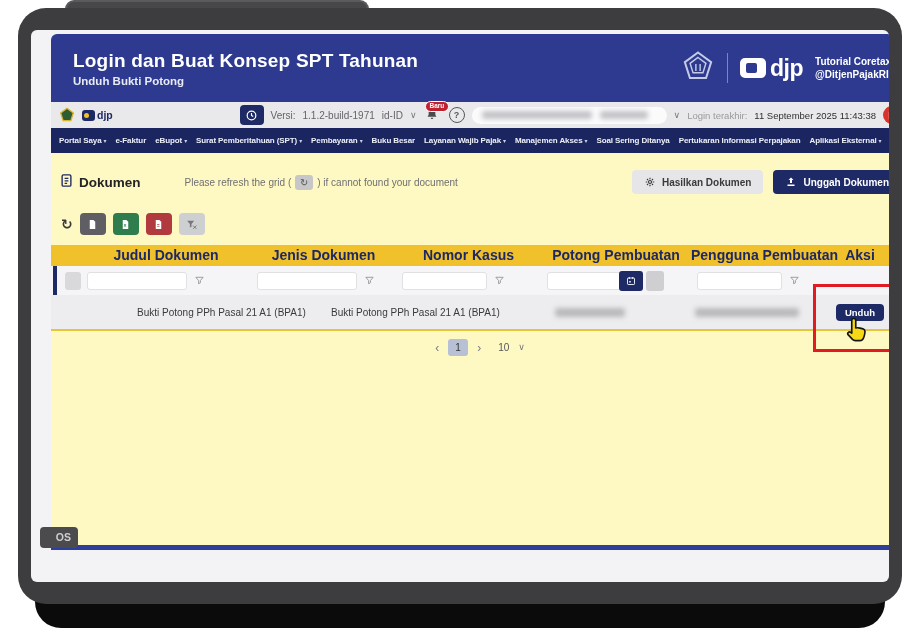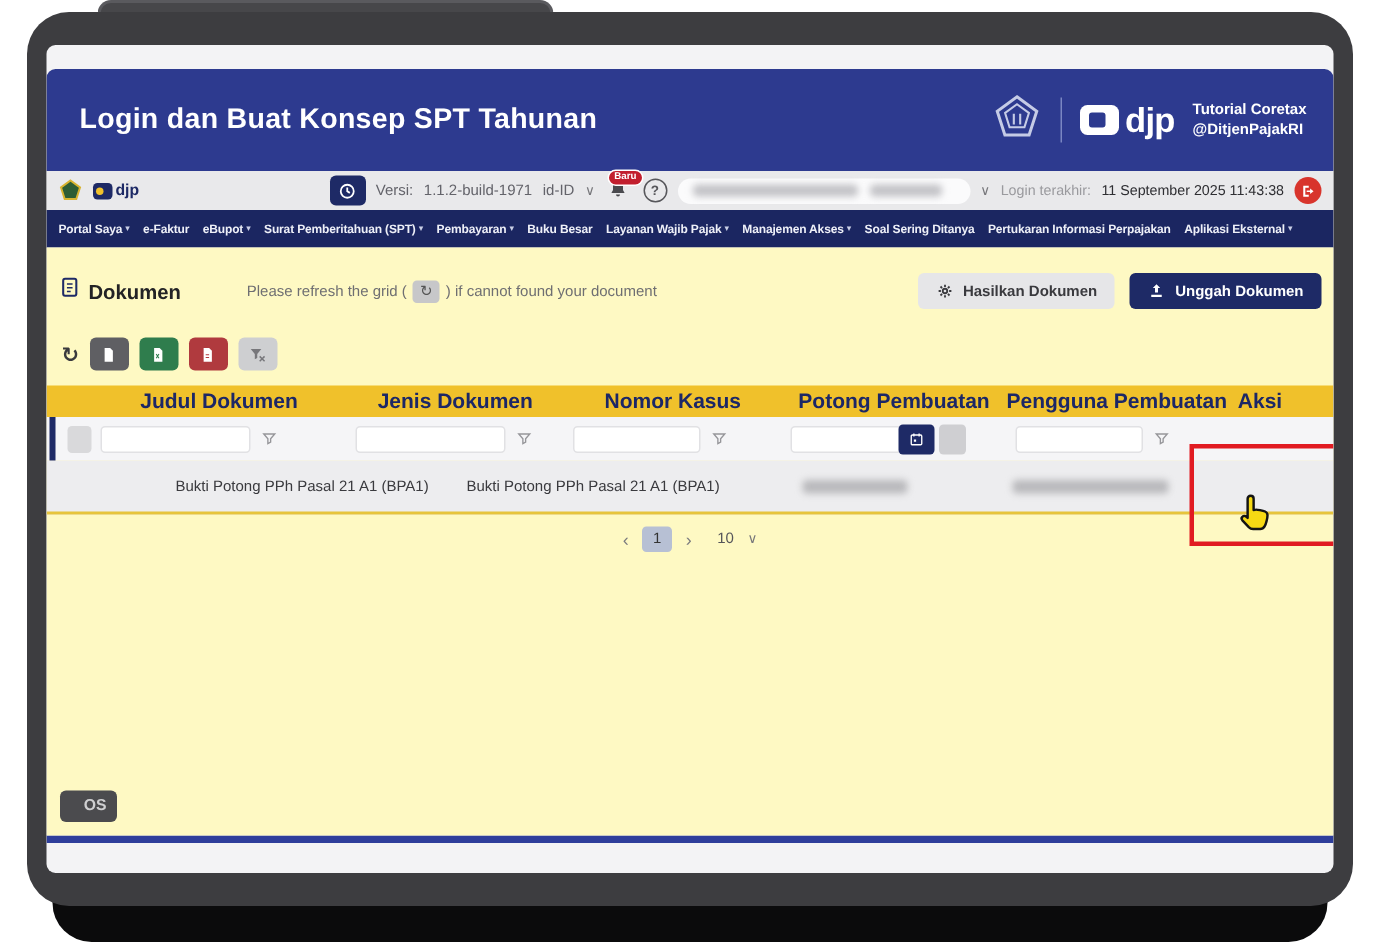--- a/index.html
+++ b/index.html
@@ -15,21 +15,21 @@
     background:#0b0b0c;border-radius:26px;z-index:1;}
   .device-frame{position:absolute;left:18px;top:8px;width:884px;height:596px;
     background:#3d3d40;border-radius:28px;z-index:2;}
   .screen{position:absolute;left:31px;top:30px;width:858px;height:552px;
     background:#f3f3f5;border-radius:6px;z-index:3;overflow:hidden;}
   .corner-tab{position:absolute;left:40px;top:527px;width:38px;height:21px;
     background:#4b4b4e;border-radius:4px;z-index:8;color:#cfcfd1;
     font-size:10.5px;font-weight:bold;line-height:21px;text-align:right;
     padding-right:7px;box-sizing:border-box;}
 
-  .app{position:absolute;left:0;top:16px;width:858px;height:416px;}
+  .app{position:absolute;left:0;top:4px;width:858px;height:416px;padding-left:20px;}
 
   
   .app-header{height:68px;background:#2d3a8f;border-radius:6px 6px 0 0;
     display:flex;align-items:center;box-sizing:border-box;padding:0 18px 0 22px;}
   .titles{flex:1;}
   .page-title{color:#ffffff;font-size:19px;font-weight:bold;letter-spacing:.2px;margin:0;}
   .page-subtitle{color:#e8eaf6;font-size:11.5px;font-weight:600;margin-top:3px;}
   .header-right{display:flex;align-items:center;gap:12px;}
   .hdr-divider{width:1px;height:30px;background:#7a86c2;}
   .djp-logo{display:flex;align-items:center;gap:4px;}
@@ -143,20 +143,21 @@
   <div class="top-tab"></div>
   <div class="black-under"></div>
   <div class="device-frame"></div>
 
   <div class="screen">
     <div class="app">
 
       <div class="app-header">
         <div class="titles">
           <div class="page-title">Login dan Buat Konsep SPT Tahunan</div>
+          <div class="page-subtitle">Unduh Bukti Potong</div>
         </div>
         <div class="header-right">
           <span>
             <svg width="34" height="34" viewBox="0 0 24 24">
               <polygon points="12,2.5 21.3,9.3 17.7,20.5 6.3,20.5 2.7,9.3" fill="none" stroke="#c5cbe6" stroke-width="1.4"></polygon>
               <polygon points="12,6 17.6,10.1 15.5,16.8 8.5,16.8 6.4,10.1" fill="none" stroke="#c5cbe6" stroke-width="1"></polygon>
               <path d="M10.5 10.5v5M13.5 10.5v5" stroke="#c5cbe6" stroke-width="1"></path>
             </svg>
           </span>
           <span class="hdr-divider"></span>
@@ -398,20 +399,23 @@
             <span class="dcell"></span>
             <span class="dcell cell-judul">Bukti Potong PPh Pasal 21 A1 (BPA1)</span>
             <span class="dcell cell-jenis">Bukti Potong PPh Pasal 21 A1 (BPA1)</span>
             <span class="dcell"></span>
             <span class="dcell">
               <span class="redact-sm" style="width:70px;margin-left:14px;"></span>
             </span>
             <span class="dcell">
               <span class="redact-sm" style="width:104px;margin-left:4px;"></span>
             </span>
+            <span class="dcell">
+              <span class="unduh-btn">Unduh</span>
+            </span>
           </div>
         </div>
 
         <div class="pagination">
           <span>‹</span>
           <span class="page-box">1</span>
           <span>›</span>
           <span class="psize">10</span>
           <span class="chev">∨</span>
         </div>

